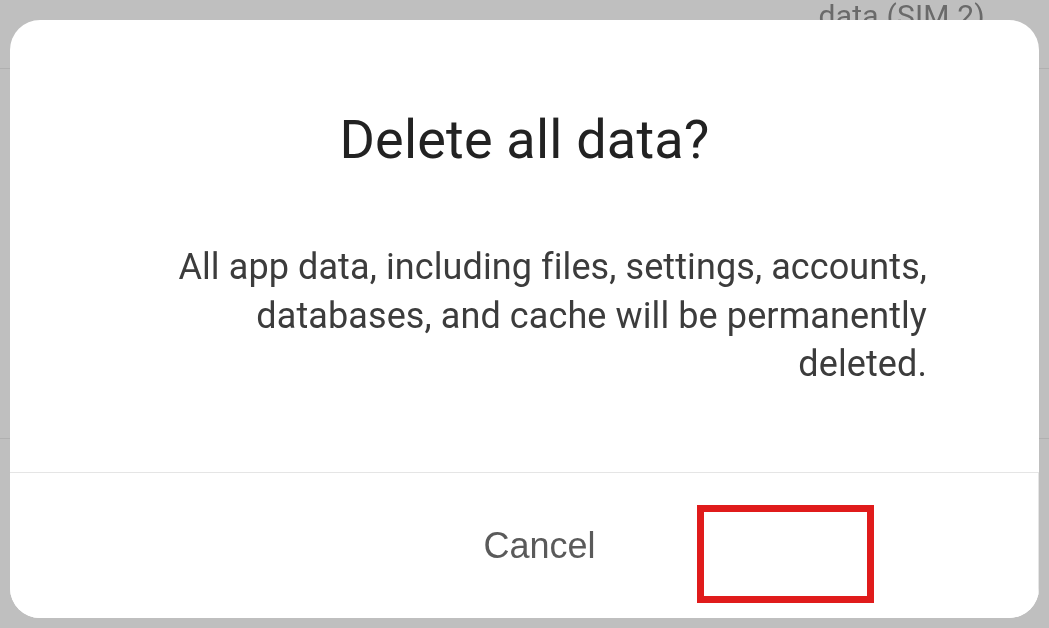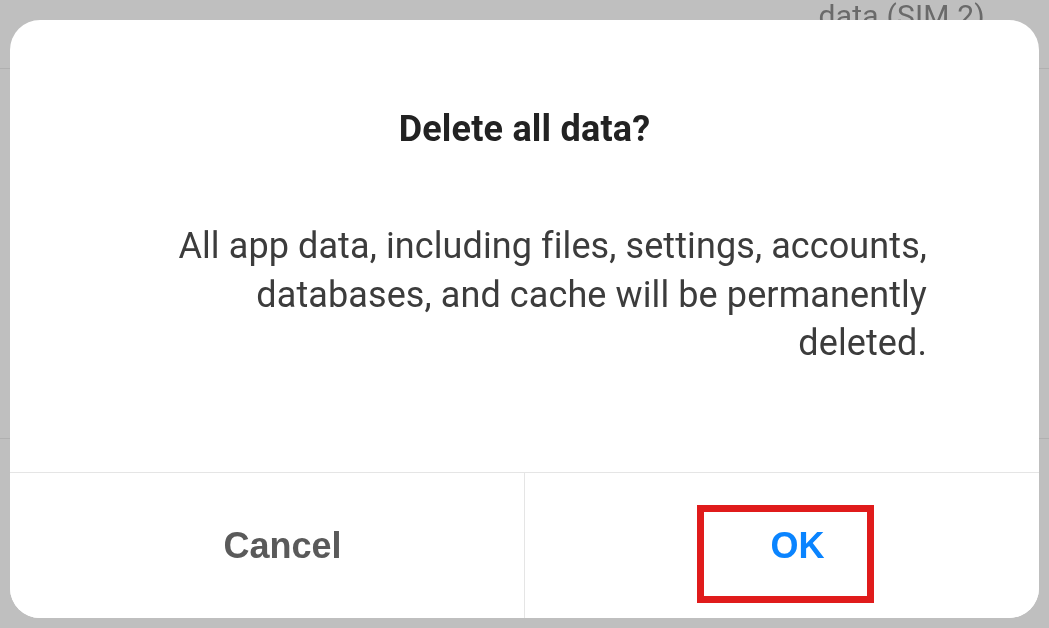--- a/index.html
+++ b/index.html
@@ -43,22 +43,22 @@
       display: flex;
       flex-direction: column;
       overflow: hidden;
     }
     .dialog-body {
       flex: 1;
       padding: 88px 112px 40px 112px;
     }
     .dialog-title {
       text-align: center;
-      font-size: 36px;
-      font-weight: 700;
+      font-size: 54px;
+      font-weight: 400;
       color: #222222;
       margin-bottom: 72px;
       letter-spacing: 0.2px;
     }
     .dialog-message {
       font-size: 36px;
       line-height: 1.35;
       color: #3c3c3c;
       font-weight: 400;
       letter-spacing: 0.1px;
@@ -68,21 +68,21 @@
       display: flex;
       border-top: 1px solid #e5e5e5;
       height: 146px;
     }
     .dialog-button {
       flex: 1;
       display: flex;
       align-items: center;
       justify-content: center;
       font-size: 36px;
-      font-weight: 700;
+      font-weight: 400;
       background: #ffffff;
       border: none;
       cursor: pointer;
       padding-left: 31px;
     }
     .dialog-button.cancel {
       color: #5a5a5a;
       border-right: 1px solid #e5e5e5;
     }
     .dialog-button.ok {
@@ -106,17 +106,16 @@
 <div class="backdrop-line l1"></div>
 <div class="backdrop-line l2"></div>
 
 <div class="dialog">
   <div class="dialog-body">
     <h1 class="dialog-title">Delete all data?</h1>
     <p class="dialog-message">All app data, including files, settings, accounts, databases, and cache will be permanently deleted.</p>
   </div>
   <div class="dialog-buttons">
     <button class="dialog-button cancel">Cancel</button>
-    <button class="dialog-button ok">OK</button>
   </div>
 </div>
 
 <div class="highlight-box"></div>
 
 </body></html>

